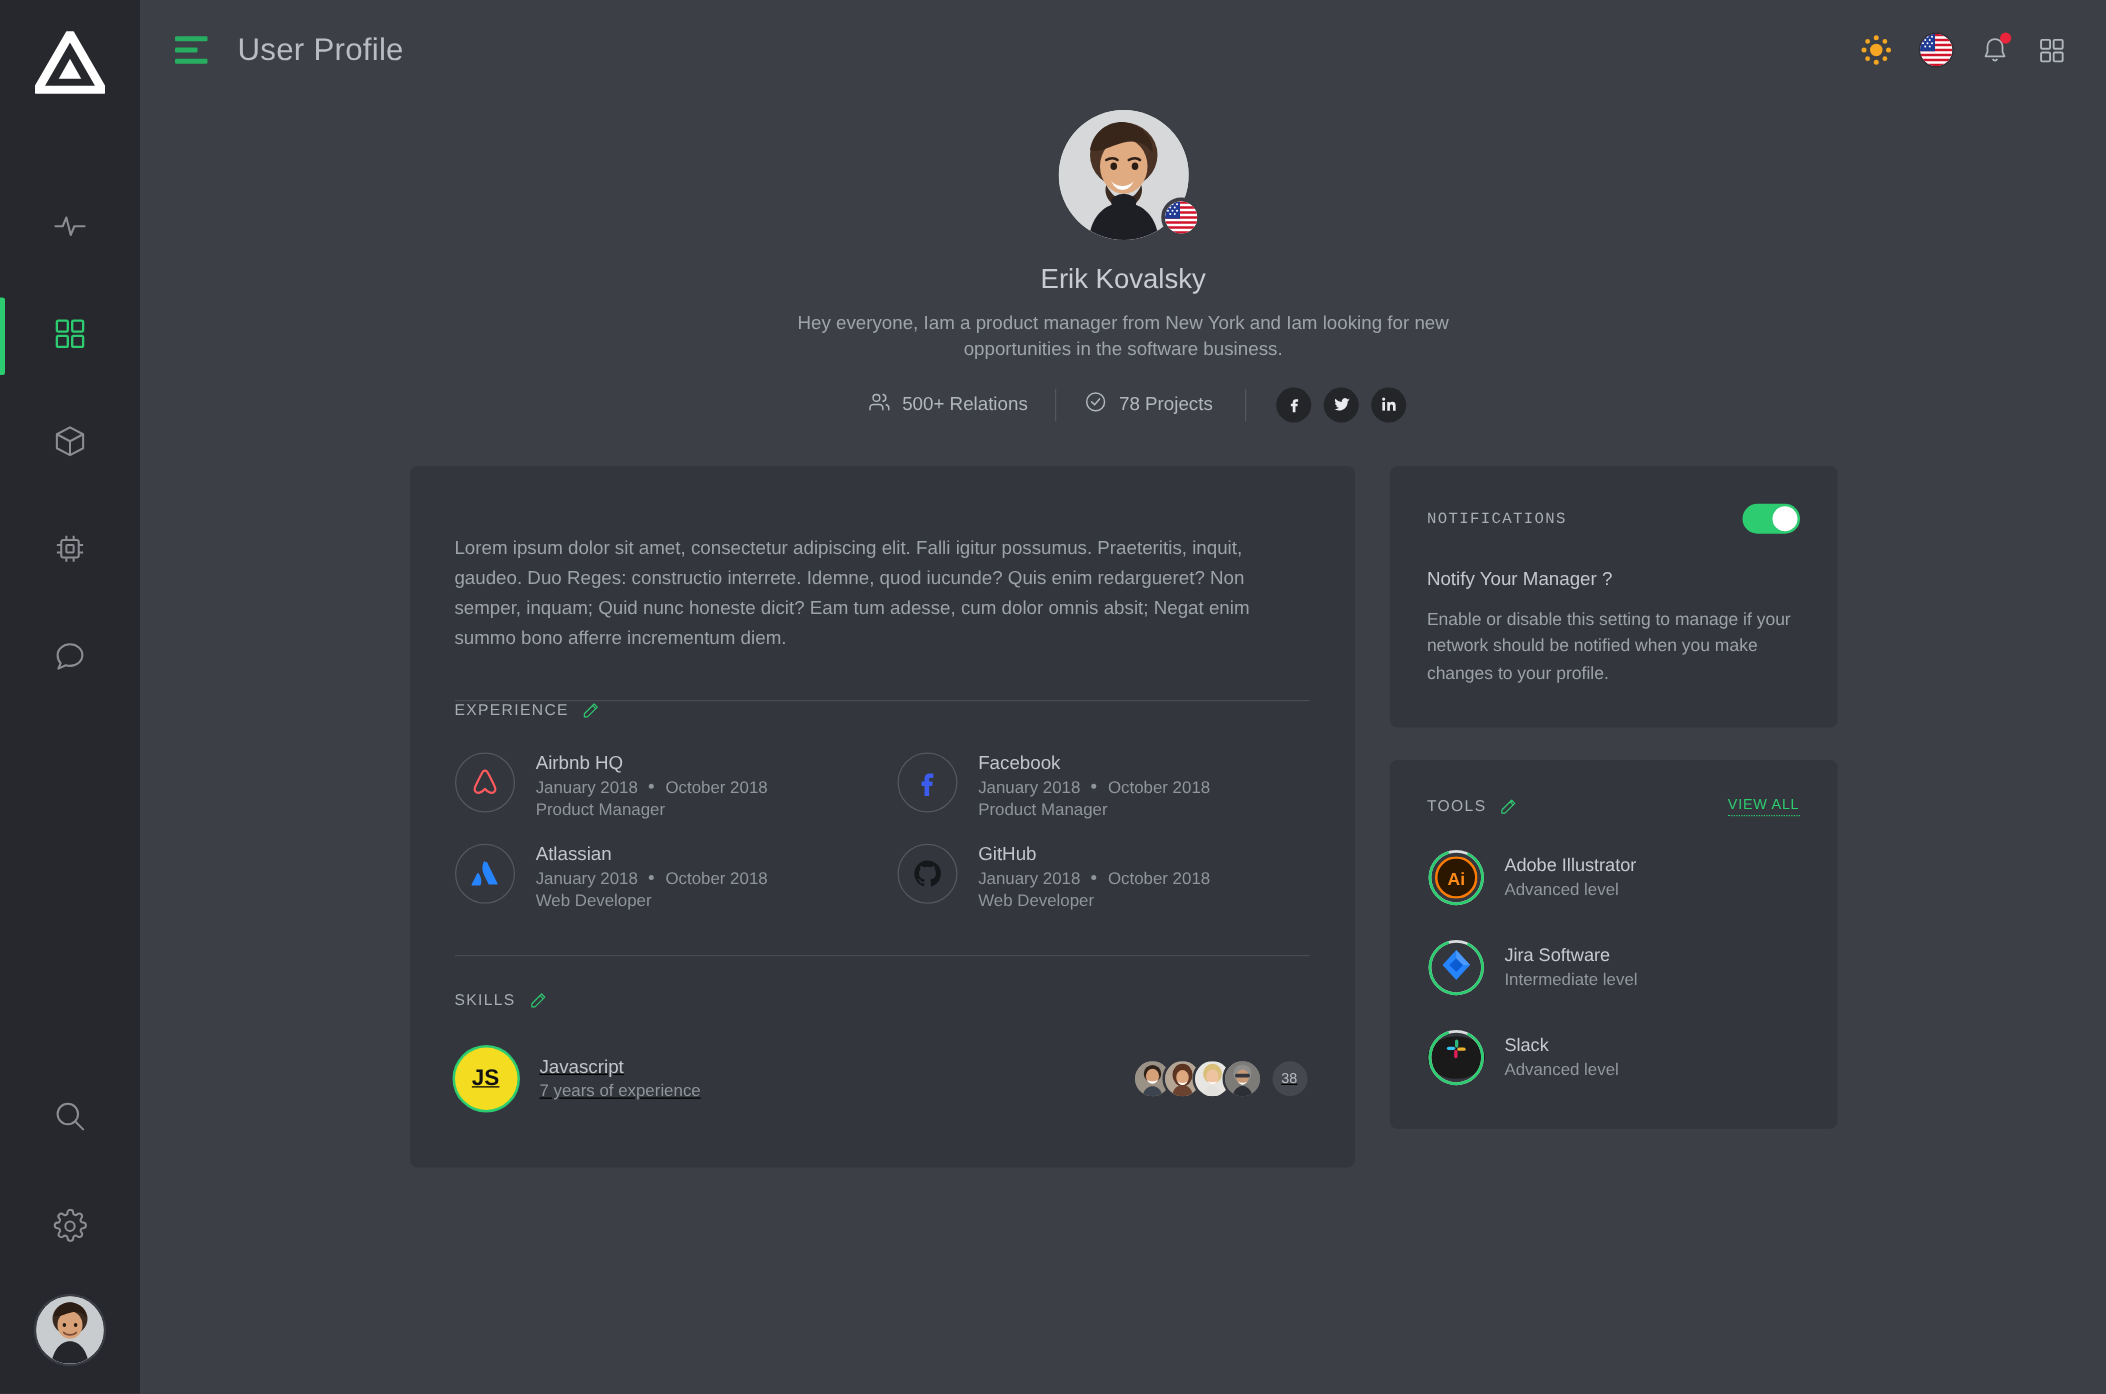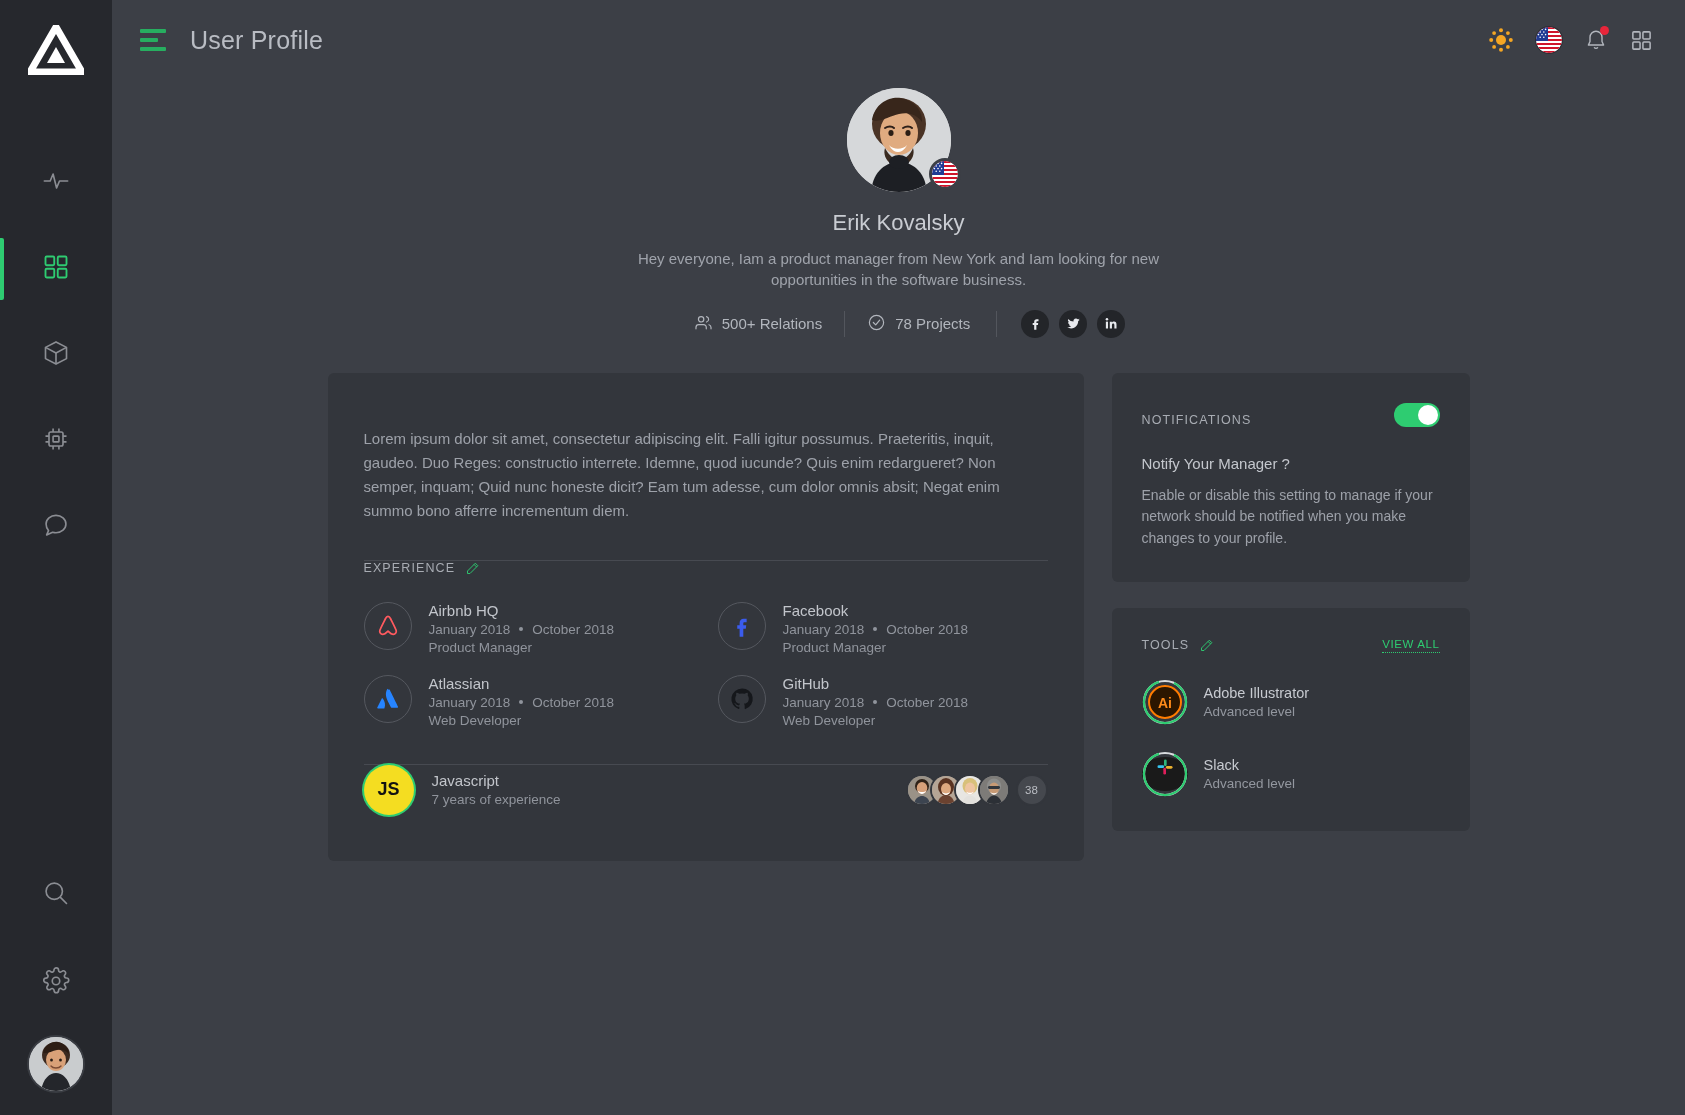--- a/index.html
+++ b/index.html
@@ -124,21 +124,21 @@
   .exp-dates .dot { width: 4px; height: 4px; border-radius: 50%; background: #90949c; display:inline-block;}
   .exp-role { font-size: 13.5px; color: #90949c; }
 
   .viewmore-wrap { display: flex; justify-content: center; margin-top: 30px; }
   .viewmore {
     background: #2b2d32; border: none; color: #b4b8bf; font-size: 13px;
     letter-spacing: 1.3px; padding: 0 52px; height: 44px; border-radius: 3px;
     cursor: pointer; font-family: inherit;
   }
 
-  .skill-row { display: flex; align-items: center; }
+  .skill-row { margin-top: 30px; display: flex; align-items: center; text-decoration: underline; }
   .skill-badge {
     width: 50px; height: 50px; border-radius: 50%; background: #f4dd21;
     display: flex; align-items: center; justify-content: center;
     color: #121212; font-weight: bold; font-size: 18px;
     box-shadow: 0 0 0 2px #2ecc71; margin-right: 18px;
   }
   .skill-name { font-size: 15px; color: #c2c5cb; margin-bottom: 3px; }
   .skill-sub { font-size: 13.5px; color: #90949c; }
   .skill-people { margin-left: auto; display: flex; align-items: center; }
   .sp {
@@ -147,21 +147,21 @@
   }
   .sp:first-child { margin-left: 0; }
   .sp-count {
     width: 32px; height: 32px; border-radius: 50%; border: 2px solid #33363c;
     background: #45484e; color: #b9bcc2; font-size: 11.5px;
     display: flex; align-items: center; justify-content: center; margin-left: 6px;
   }
 
   
   .card-notify { padding: 30px 30px 32px; }
-  .notify-head { display: flex; align-items: flex-end; justify-content: space-between; }
+  .notify-head { display: flex; align-items: center; justify-content: space-between; font-family: Liberation Mono, monospace; }
   .toggle {
     width: 46px; height: 24px; border-radius: 13px; background: #2ecc71;
     position: relative; cursor: pointer;
   }
   .toggle .knob {
     position: absolute; top: 2px; right: 2px; width: 20px; height: 20px;
     border-radius: 50%; background: #fff;
   }
   .notify-q { margin-top: 28px; font-size: 15px; color: #c4c7cd; }
   .notify-d { margin-top: 13px; font-size: 14px; line-height: 1.55; color: #9da1a9; }
@@ -538,20 +538,29 @@
                   <span>October 2018</span>
                 </div>
                 <div class="exp-role">Web Developer</div>
               </div>
             </div>
           </div>
 
 
           <div class="divider" style="margin-top:36px"></div>
 
+          <div class="sect-head" style="margin-top:28px">
+            <span class="sect-title">SKILLS</span>
+            <span class="pencil">
+              <svg width="15" height="15" viewBox="0 0 24 24" fill="none" stroke="#2ecc71" stroke-width="1.5" stroke-linejoin="round">
+                <path d="M16.5 3.5l4 4L8 20H4v-4z"></path>
+                  <path d="M14.5 5.5l4 4"></path>
+              </svg>
+            </span>
+          </div>
 
           <div class="skill-row">
             <div class="skill-badge">JS</div>
             <div>
               <div class="skill-name">Javascript</div>
               <div class="skill-sub">7 years of experience</div>
             </div>
             <div class="skill-people">
               <span class="sp">
                 <svg width="28" height="28" viewBox="0 0 28 28">
@@ -634,20 +643,39 @@
                   <text x="17" y="23" font-family="Liberation Sans, sans-serif" font-size="14" font-weight="bold" fill="#ff8c1a" text-anchor="middle">Ai</text>
                 </svg>
               </span>
             </div>
             <div>
               <div class="tool-name">Adobe Illustrator</div>
               <div class="tool-lvl">Advanced level</div>
             </div>
           </div>
 
+          <div class="tool-item">
+            <div class="tool-ring">
+              <svg class="ring" width="46" height="46" viewBox="0 0 46 46">
+                <circle cx="23" cy="23" r="21" fill="none" stroke="#d9dbde" stroke-width="2.2"></circle>
+                <circle cx="23" cy="23" r="21" fill="none" stroke="#2ecc71" stroke-width="2.2" stroke-dasharray="116 132" stroke-linecap="butt" transform="rotate(-65 23 23)"></circle>
+              </svg>
+              <span class="tool-ico">
+                <svg width="30" height="30" viewBox="0 0 30 30">
+                  <path d="M15 3 L26 15 L15 27 L4 15 Z" fill="#2684ff"></path>
+                  <path d="M15 9.5 L20.5 15 L15 20.5 L9.5 15 Z" fill="#0b5bd3"></path>
+                  <path d="M15 3 L26 15 L20.5 15 L15 9.5 Z" fill="#4c9aff"></path>
+                </svg>
+              </span>
+            </div>
+            <div>
+              <div class="tool-name">Jira Software</div>
+              <div class="tool-lvl">Intermediate level</div>
+            </div>
+          </div>
 
           <div class="tool-item">
             <div class="tool-ring">
               <svg class="ring" width="46" height="46" viewBox="0 0 46 46">
                 <circle cx="23" cy="23" r="21" fill="none" stroke="#d9dbde" stroke-width="2.2"></circle>
                 <circle cx="23" cy="23" r="21" fill="none" stroke="#2ecc71" stroke-width="2.2" stroke-dasharray="116 132" stroke-linecap="butt" transform="rotate(-65 23 23)"></circle>
               </svg>
               <span class="tool-ico" style="background:#1a1a1a">
                 <svg width="20" height="20" viewBox="0 0 24 24">
                   <rect x="3" y="10" width="8" height="3.2" rx="1.6" fill="#36c5f0"></rect>

